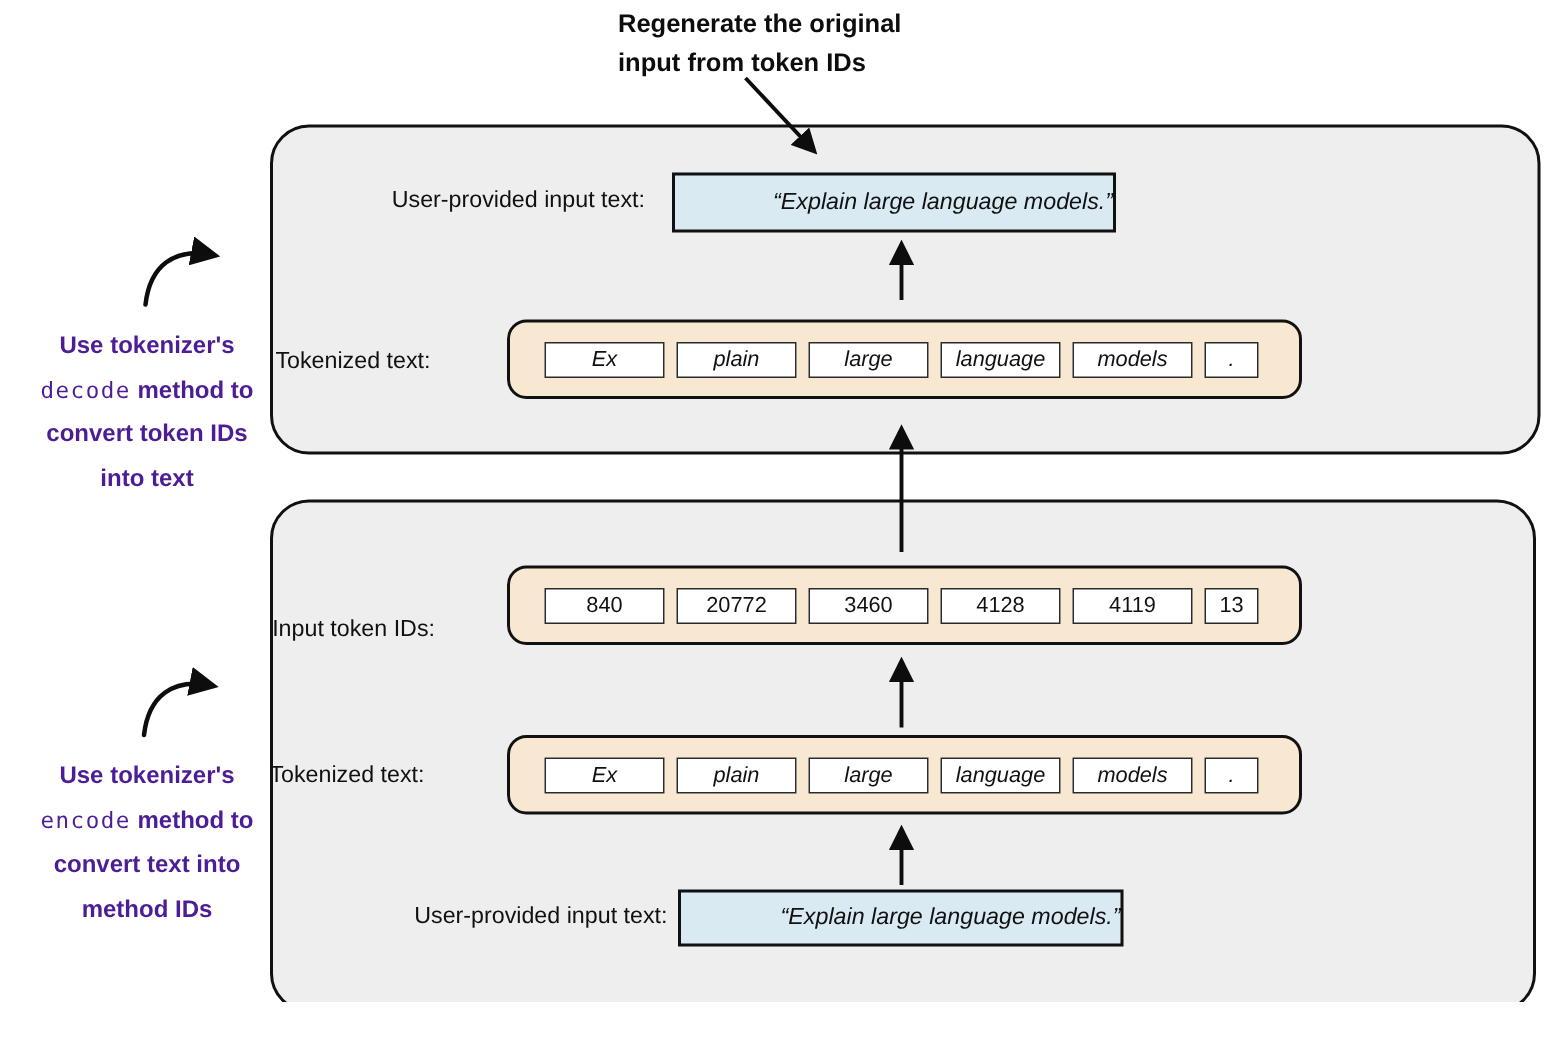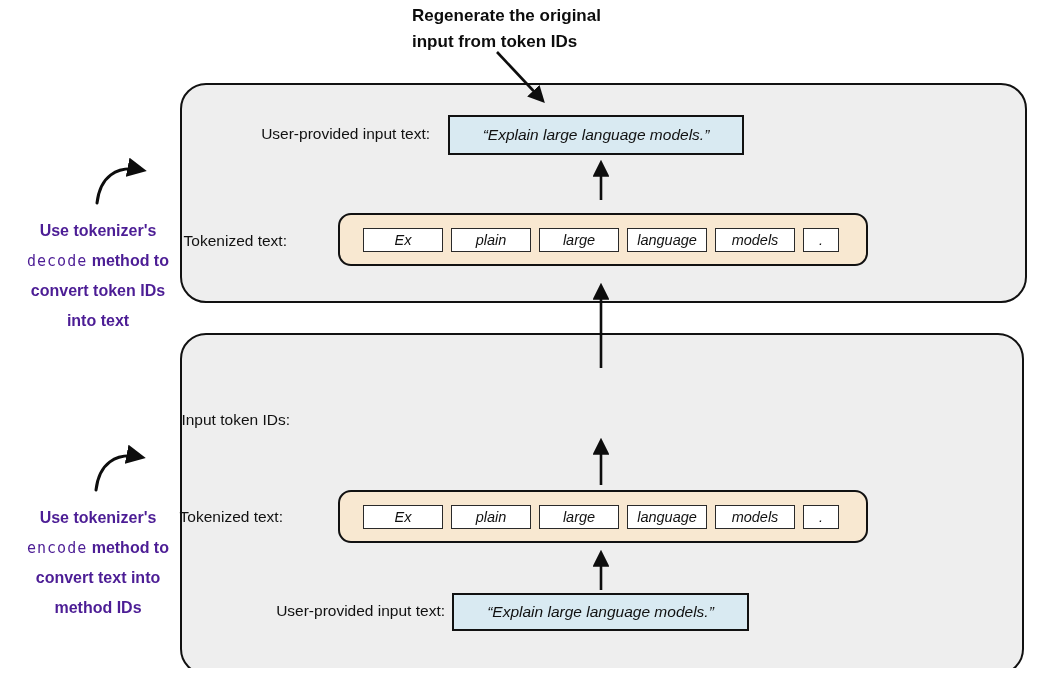--- a/index.html
+++ b/index.html
@@ -31,21 +31,21 @@
     font-size:15.5px;
     text-align:right;
     color:#111;
     white-space:nowrap;
   }
 
   .blue-box{
     position:absolute;
     background:var(--blue-bg);
     border:2.5px solid var(--stroke);
-    display:flex;align-items:center;justify-content:center;
+    display:flex;align-items:center;justify-content:flex-end;
     font-style:italic;
     font-size:15.5px;
   }
 
   .token-strip{
     position:absolute;
     background:var(--token-bg);
     border:2.5px solid var(--stroke);
     border-radius:13px;
     display:flex;align-items:center;
@@ -121,20 +121,28 @@
     <div class="token-box w italic">Ex</div>
     <div class="token-box w italic">plain</div>
     <div class="token-box w italic">large</div>
     <div class="token-box w italic">language</div>
     <div class="token-box w italic">models</div>
     <div class="token-box n italic">.</div>
   </div>
 
   <div class="row-label" style="left:140px;top:411px;width:150px;">Input token IDs:</div>
 
+  <div class="token-strip" style="left:338px;top:377px;width:530px;height:53px;">
+    <div class="token-box w">840</div>
+    <div class="token-box w">20772</div>
+    <div class="token-box w">3460</div>
+    <div class="token-box w">4128</div>
+    <div class="token-box w">4119</div>
+    <div class="token-box n">13</div>
+  </div>
 
   <div class="row-label" style="left:133px;top:508px;width:150px;">Tokenized text:</div>
 
   <div class="token-strip" style="left:338px;top:490px;width:530px;height:53px;">
     <div class="token-box w italic">Ex</div>
     <div class="token-box w italic">plain</div>
     <div class="token-box w italic">large</div>
     <div class="token-box w italic">language</div>
     <div class="token-box w italic">models</div>
     <div class="token-box n italic">.</div>

